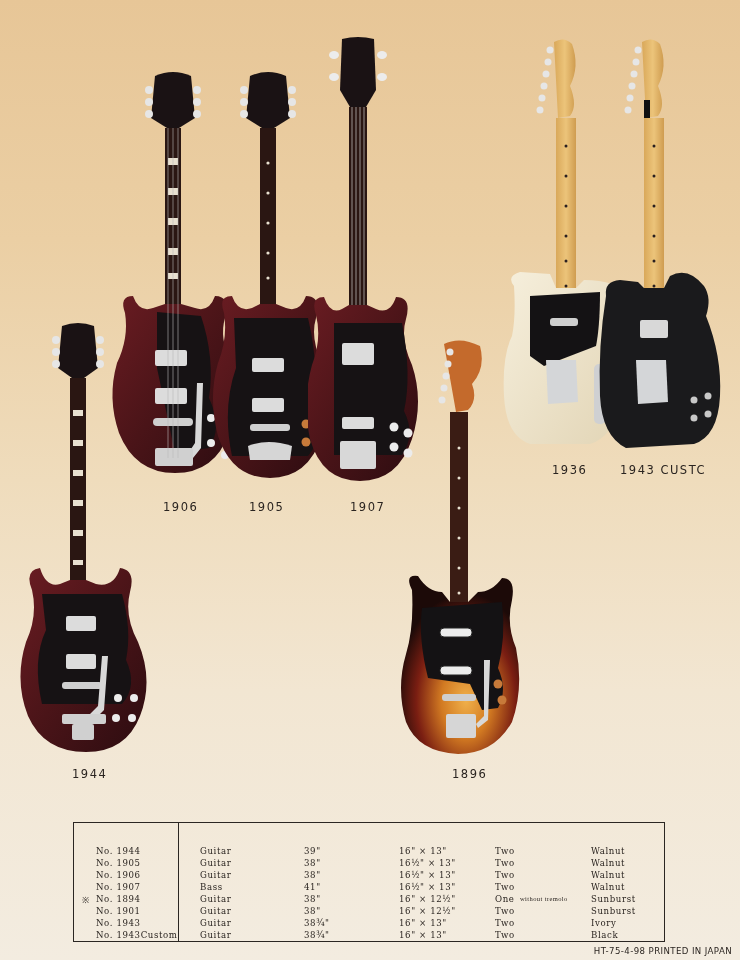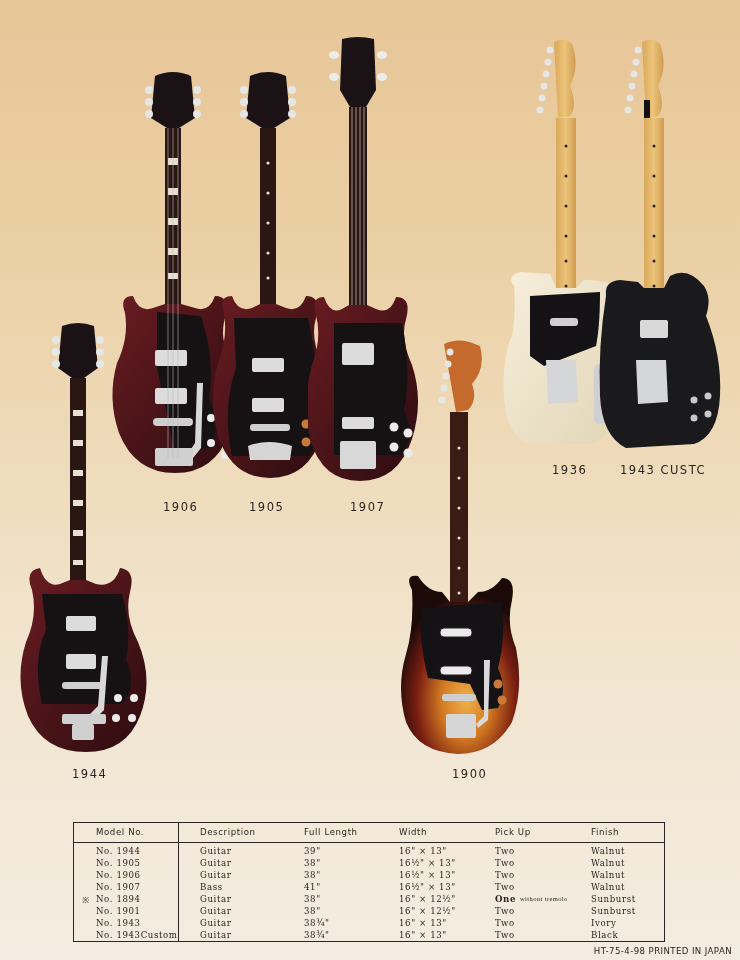--- a/index.html
+++ b/index.html
@@ -299,32 +299,24 @@
         </g>
     </svg>
   </div>
 
   <div class="model-label" style="left:163px;top:500px;">1906</div>
   <div class="model-label" style="left:249px;top:500px;">1905</div>
   <div class="model-label" style="left:350px;top:500px;">1907</div>
   <div class="model-label" style="left:552px;top:463px;">1936</div>
   <div class="model-label" style="left:620px;top:463px;">1943 CUSTC</div>
   <div class="model-label" style="left:72px;top:767px;">1944</div>
-  <div class="model-label" style="left:452px;top:767px;">1900</div>
+  <div class="model-label" style="left:452px;top:767px;">1896</div>
 
   <div class="spec-table">
     <div class="vdiv"></div>
-    <div class="hdr">
-      <span class="cell hcell" style="left:22px;">Model No.</span>
-      <span class="cell hcell" style="left:126px;">Description</span>
-      <span class="cell hcell" style="left:230px;">Full Length</span>
-      <span class="cell hcell" style="left:325px;">Width</span>
-      <span class="cell hcell" style="left:421px;">Pick Up</span>
-      <span class="cell hcell" style="left:517px;">Finish</span>
-    </div>
 
     <div class="row" style="top:23px;text-align:right;">
       <span class="cell dcell" style="left:8px;"></span>
       <span class="cell dcell" style="left:22px;">No. 1944</span>
       <span class="cell dcell" style="left:126px;">Guitar</span>
       <span class="cell dcell" style="left:230px;">39"</span>
       <span class="cell dcell" style="left:325px;">16" × 13"</span>
       <span class="cell dcell" style="left:421px;">Two</span>
       <span class="cell dcell note" style="left:446px;"></span>
       <span class="cell dcell" style="left:517px;">Walnut</span>
@@ -358,21 +350,21 @@
       <span class="cell dcell" style="left:421px;">Two</span>
       <span class="cell dcell note" style="left:446px;"></span>
       <span class="cell dcell" style="left:517px;">Walnut</span>
     </div>
     <div class="row" style="top:71px;">
       <span class="cell dcell" style="left:8px;">※</span>
       <span class="cell dcell" style="left:22px;">No. 1894</span>
       <span class="cell dcell" style="left:126px;">Guitar</span>
       <span class="cell dcell" style="left:230px;">38"</span>
       <span class="cell dcell" style="left:325px;">16" × 12½"</span>
-      <span class="cell dcell" style="left:421px;font-weight:bold;">One</span>
+      <span class="cell dcell" style="left:421px;">One</span>
       <span class="cell dcell note" style="left:446px;font-family:Liberation Serif, serif;">without tremolo</span>
       <span class="cell dcell" style="left:517px;">Sunburst</span>
     </div>
     <div class="row" style="top:83px;">
       <span class="cell dcell" style="left:8px;"></span>
       <span class="cell dcell" style="left:22px;">No. 1901</span>
       <span class="cell dcell" style="left:126px;">Guitar</span>
       <span class="cell dcell" style="left:230px;">38"</span>
       <span class="cell dcell" style="left:325px;">16" × 12½"</span>
       <span class="cell dcell" style="left:421px;">Two</span>

